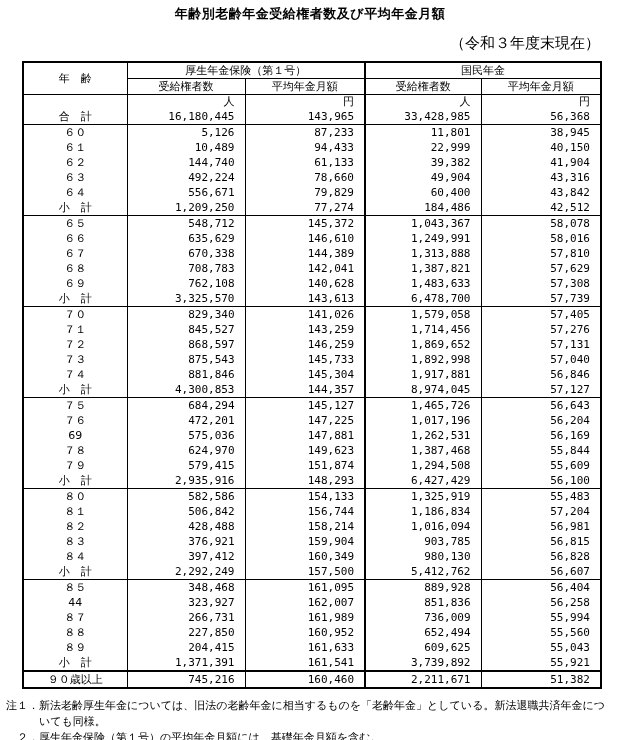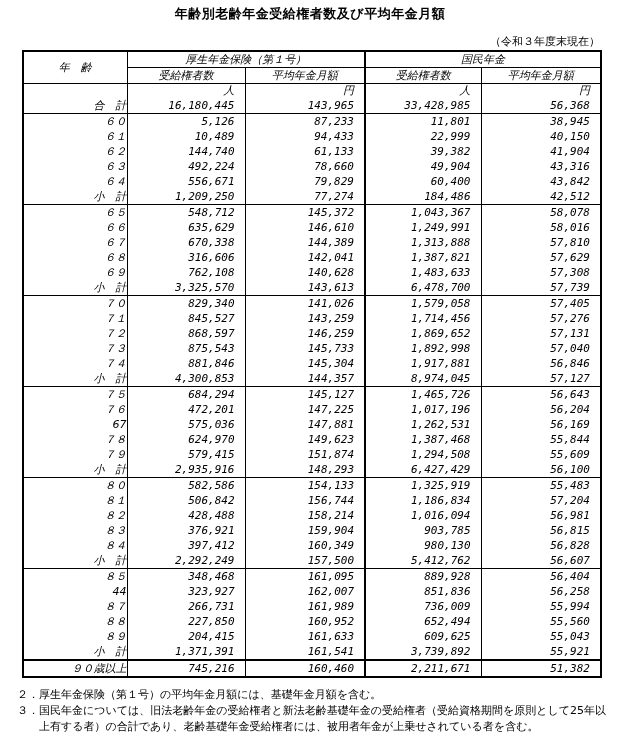--- a/index.html
+++ b/index.html
@@ -9,30 +9,29 @@
     -webkit-font-smoothing:antialiased;
   }
   .page { position:relative; width:620px; height:740px; overflow:hidden; }
 
   .title {
     margin:0; padding-top:5px;
     text-align:center; font-size:13px; font-weight:bold;
     letter-spacing:0.5px;
   }
   .date-note {
-    text-align:right; font-size:11px;
-    margin:11px 20px 1px 0;
+    text-align:right; font-size:15px;
+    margin:11px 20px 8px 0;
   }
 
   table.main {
     border-collapse:collapse; table-layout:fixed;
     margin-left:22px; width:578px;
     border:2px solid #000;
     font-size:11px;
-    font-style:italic;
   }
   col.c-age { width:104px; }
   col.c-n1 { width:118px; }
   col.c-a1 { width:120px; }
   col.c-n2 { width:116px; }
   col.c-a2 { width:120px; }
 
   th, td { padding:0; }
   thead th {
     border:1px solid #000;
@@ -47,21 +46,21 @@
     border-left:1px solid #000;
     font-size:11px;
   }
   tbody td:first-child { border-left:none; }
   tbody td.sec { border-left:2px solid #000; }
 
   td.num {
     text-align:right; padding-right:10px;
     font-family:"DejaVu Sans Mono","DejaVu Sans",sans-serif;
   }
-  td.age { text-align:right; }
+  td.age { text-align:center; }
 
   tr.group-start > td { border-top:1px solid #000; }
   tr.last-row > td { border-top:2px solid #000;margin-left:16px; }
 
   tr.total-row > td { height:29px; vertical-align:bottom; }
   tr.total-row .unit-line { height:14px; line-height:14px; }
   tr.total-row .val-line  { height:15px; line-height:15px; }
 
   .footnotes {
     margin:9px 4px 0 5px;
@@ -179,21 +178,21 @@
         </tr>
         <tr>
           <td class="age">６７</td>
           <td class="num">670,338</td>
           <td class="num">144,389</td>
           <td class="num sec">1,313,888</td>
           <td class="num">57,810</td>
         </tr>
         <tr>
           <td class="age">６８</td>
-          <td class="num">316,606</td>
+          <td class="num">708,783</td>
           <td class="num">142,041</td>
           <td class="num sec">1,387,821</td>
           <td class="num">57,629</td>
         </tr>
         <tr>
           <td class="age">６９</td>
           <td class="num">762,108</td>
           <td class="num">140,628</td>
           <td class="num sec">1,483,633</td>
           <td class="num">57,308</td>
@@ -255,21 +254,21 @@
           <td class="num">56,643</td>
         </tr>
         <tr>
           <td class="age">７６</td>
           <td class="num">472,201</td>
           <td class="num">147,225</td>
           <td class="num sec">1,017,196</td>
           <td class="num">56,204</td>
         </tr>
         <tr>
-          <td class="age">67</td>
+          <td class="age">69</td>
           <td class="num">575,036</td>
           <td class="num">147,881</td>
           <td class="num sec">1,262,531</td>
           <td class="num">56,169</td>
         </tr>
         <tr>
           <td class="age">７８</td>
           <td class="num">624,970</td>
           <td class="num">149,623</td>
           <td class="num sec">1,387,468</td>
@@ -377,20 +376,24 @@
           <td class="age">９０歳以上</td>
           <td class="num">745,216</td>
           <td class="num">160,460</td>
           <td class="num sec">2,211,671</td>
           <td class="num">51,382</td>
         </tr>
       </tbody>
   </table>
 
   <div class="footnotes">
+      <div class="fn">
+        <span class="fn-marker">注１．</span>
+        <span class="fn-text">新法老齢厚生年金については、旧法の老齢年金に相当するものを「老齢年金」としている。新法退職共済年金についても同様。</span>
+      </div>
       <div class="fn">
         <span class="fn-marker">２．</span>
         <span class="fn-text">厚生年金保険（第１号）の平均年金月額には、基礎年金月額を含む。</span>
       </div>
       <div class="fn">
         <span class="fn-marker">３．</span>
         <span class="fn-text">国民年金については、旧法老齢年金の受給権者と新法老齢基礎年金の受給権者（受給資格期間を原則として25年以上有する者）の合計であり、老齢基礎年金受給権者には、被用者年金が上乗せされている者を含む。</span>
       </div>
     </div>
 

